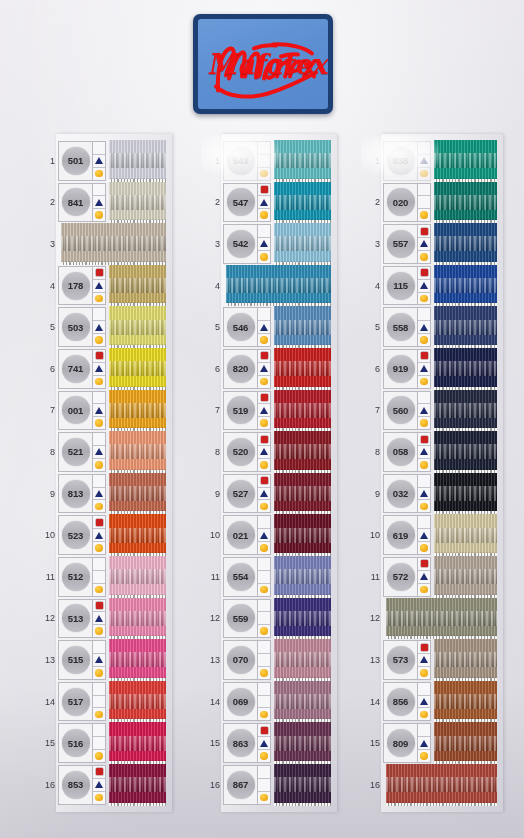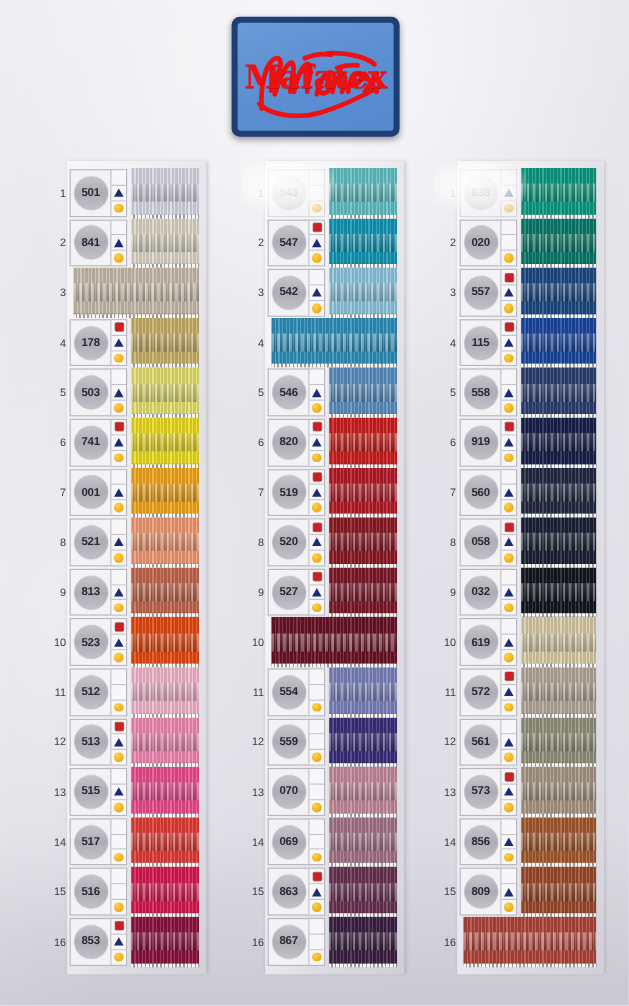--- a/index.html
+++ b/index.html
@@ -50,24 +50,25 @@
     width: 100%; height: 100%;
     background: linear-gradient(160deg, #6b9ad8 0%, #5c8fd2 48%, #5588cd 100%);
     border-radius: 3px;
     position: relative;
     overflow: hidden;
   }
   .logo-inner svg { position: absolute; inset: 0; width: 100%; height: 100%; }
   .logo-text-fallback {
     position: absolute;
     left: 0; right: 0; top: 30px;
-    text-align: center;
+    text-align: right;
     color: #ef1111;
     font-family: "DejaVu Serif", serif;
     font-size: 27px;
+    font-style: italic;
     font-weight: 700;
     letter-spacing: -0.5px;
     text-shadow: 0 1px 0 rgba(120,0,0,0.35);
   }
 
   
   .column {
     position: absolute;
     top: 140px;
     width: 124px;
@@ -776,20 +777,34 @@
           </div>
         </div>
       </div>
       <div class="swatch">
         <div class="swatch-body" style="background: rgb(125, 26, 42);"></div>
         <div class="teeth"></div>
       </div>
     </div>
     <div class="row">
       <div class="rownum">10</div>
+      <div class="labelcard">
+        <div class="badgecell">
+          <div class="badge">021</div>
+        </div>
+        <div class="iconstrip">
+          <div class="iconcell"></div>
+          <div class="iconcell">
+            <div class="ic-triangle"></div>
+          </div>
+          <div class="iconcell">
+            <div class="ic-circle"></div>
+          </div>
+        </div>
+      </div>
       <div class="swatch">
         <div class="swatch-body" style="background: rgb(106, 19, 38);"></div>
         <div class="teeth"></div>
       </div>
     </div>
     <div class="row">
       <div class="rownum">11</div>
       <div class="labelcard">
         <div class="badgecell">
           <div class="badge">554</div>
@@ -1144,34 +1159,20 @@
           </div>
         </div>
       </div>
       <div class="swatch">
         <div class="swatch-body" style="background: rgb(181, 168, 155);"></div>
         <div class="teeth"></div>
       </div>
     </div>
     <div class="row">
       <div class="rownum">12</div>
-      <div class="labelcard">
-        <div class="badgecell">
-          <div class="badge">561</div>
-        </div>
-        <div class="iconstrip">
-          <div class="iconcell"></div>
-          <div class="iconcell">
-            <div class="ic-triangle"></div>
-          </div>
-          <div class="iconcell">
-            <div class="ic-circle"></div>
-          </div>
-        </div>
-      </div>
       <div class="swatch">
         <div class="swatch-body" style="background: rgb(147, 146, 124);"></div>
         <div class="teeth"></div>
       </div>
     </div>
     <div class="row">
       <div class="rownum">13</div>
       <div class="labelcard">
         <div class="badgecell">
           <div class="badge">573</div>

